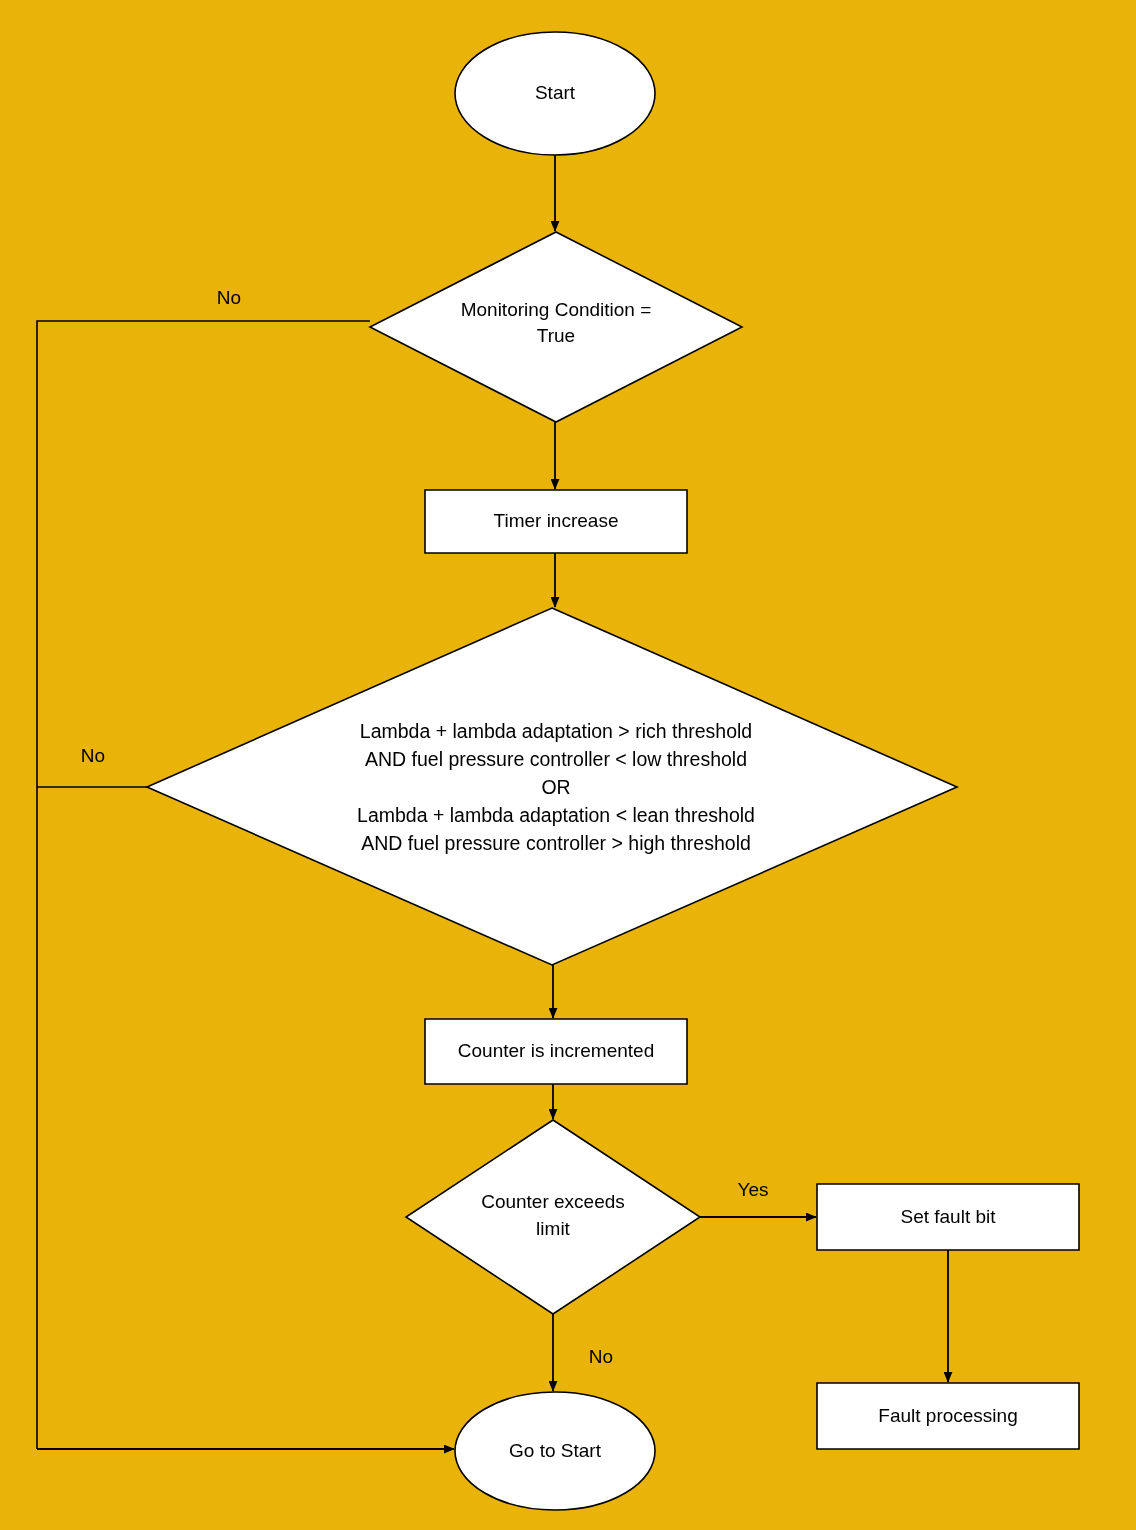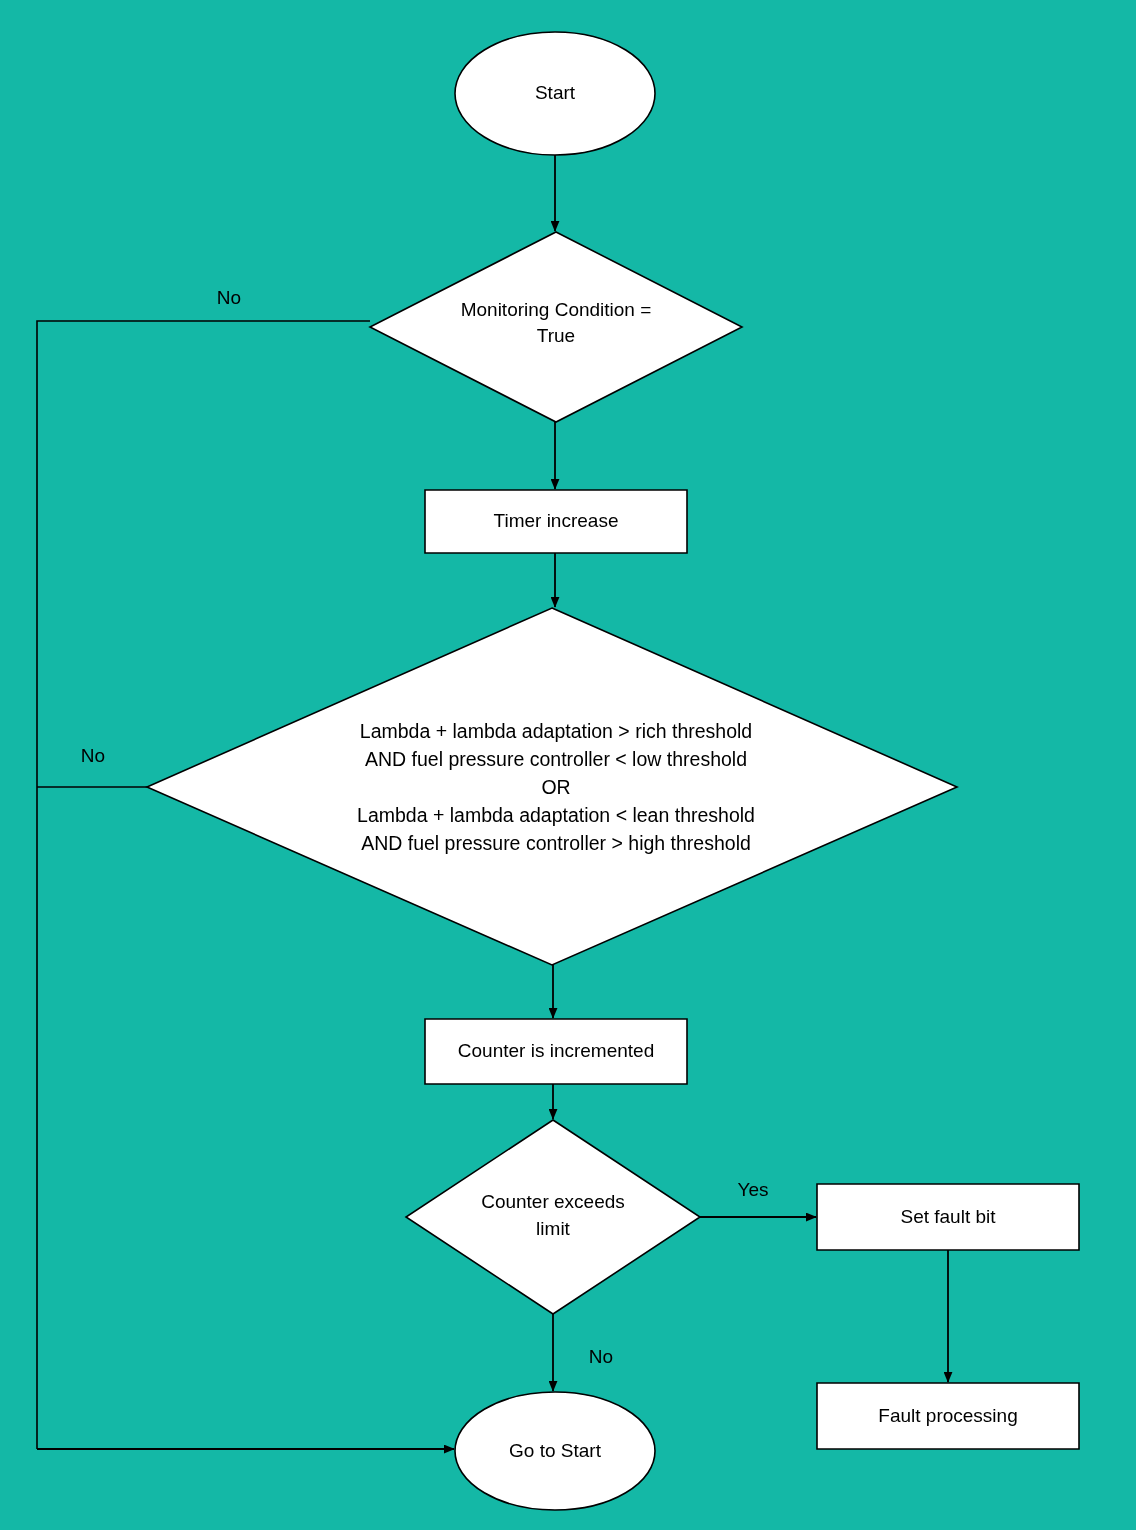--- a/index.html
+++ b/index.html
@@ -4,21 +4,21 @@
 <style>
   html, body {
     margin: 0;
     padding: 0;
     background: #ffffff;
   }
   #page {
     position: relative;
     width: 1136px;
     height: 1530px;
-    background: #14b8a6;
+    background: #eab308;
     overflow: hidden;
     font-family: "Liberation Sans", sans-serif;
   }
   #flowchart-svg {
     position: absolute;
     top: 0;
     left: 0;
     width: 1136px;
     height: 1530px;
     display: block;

